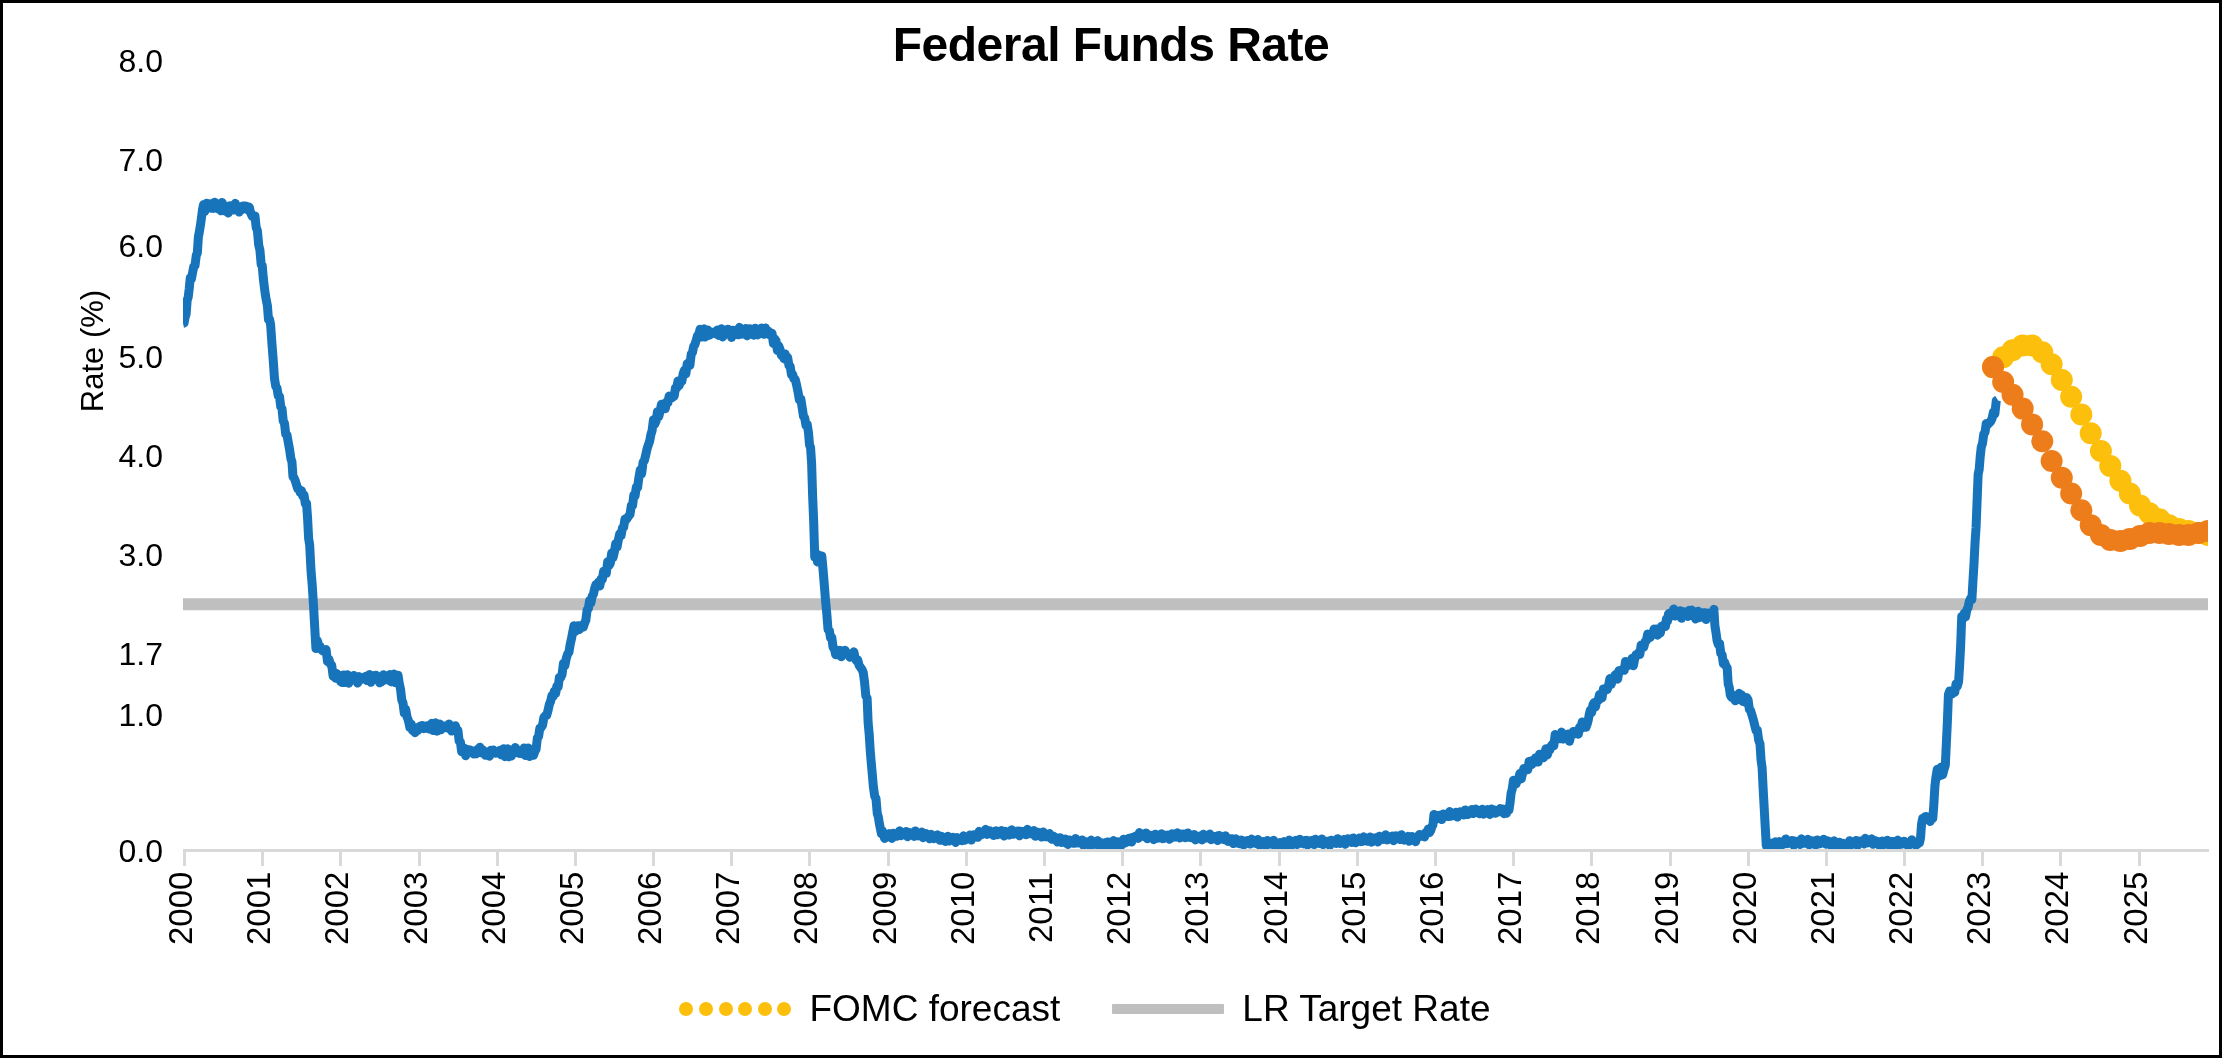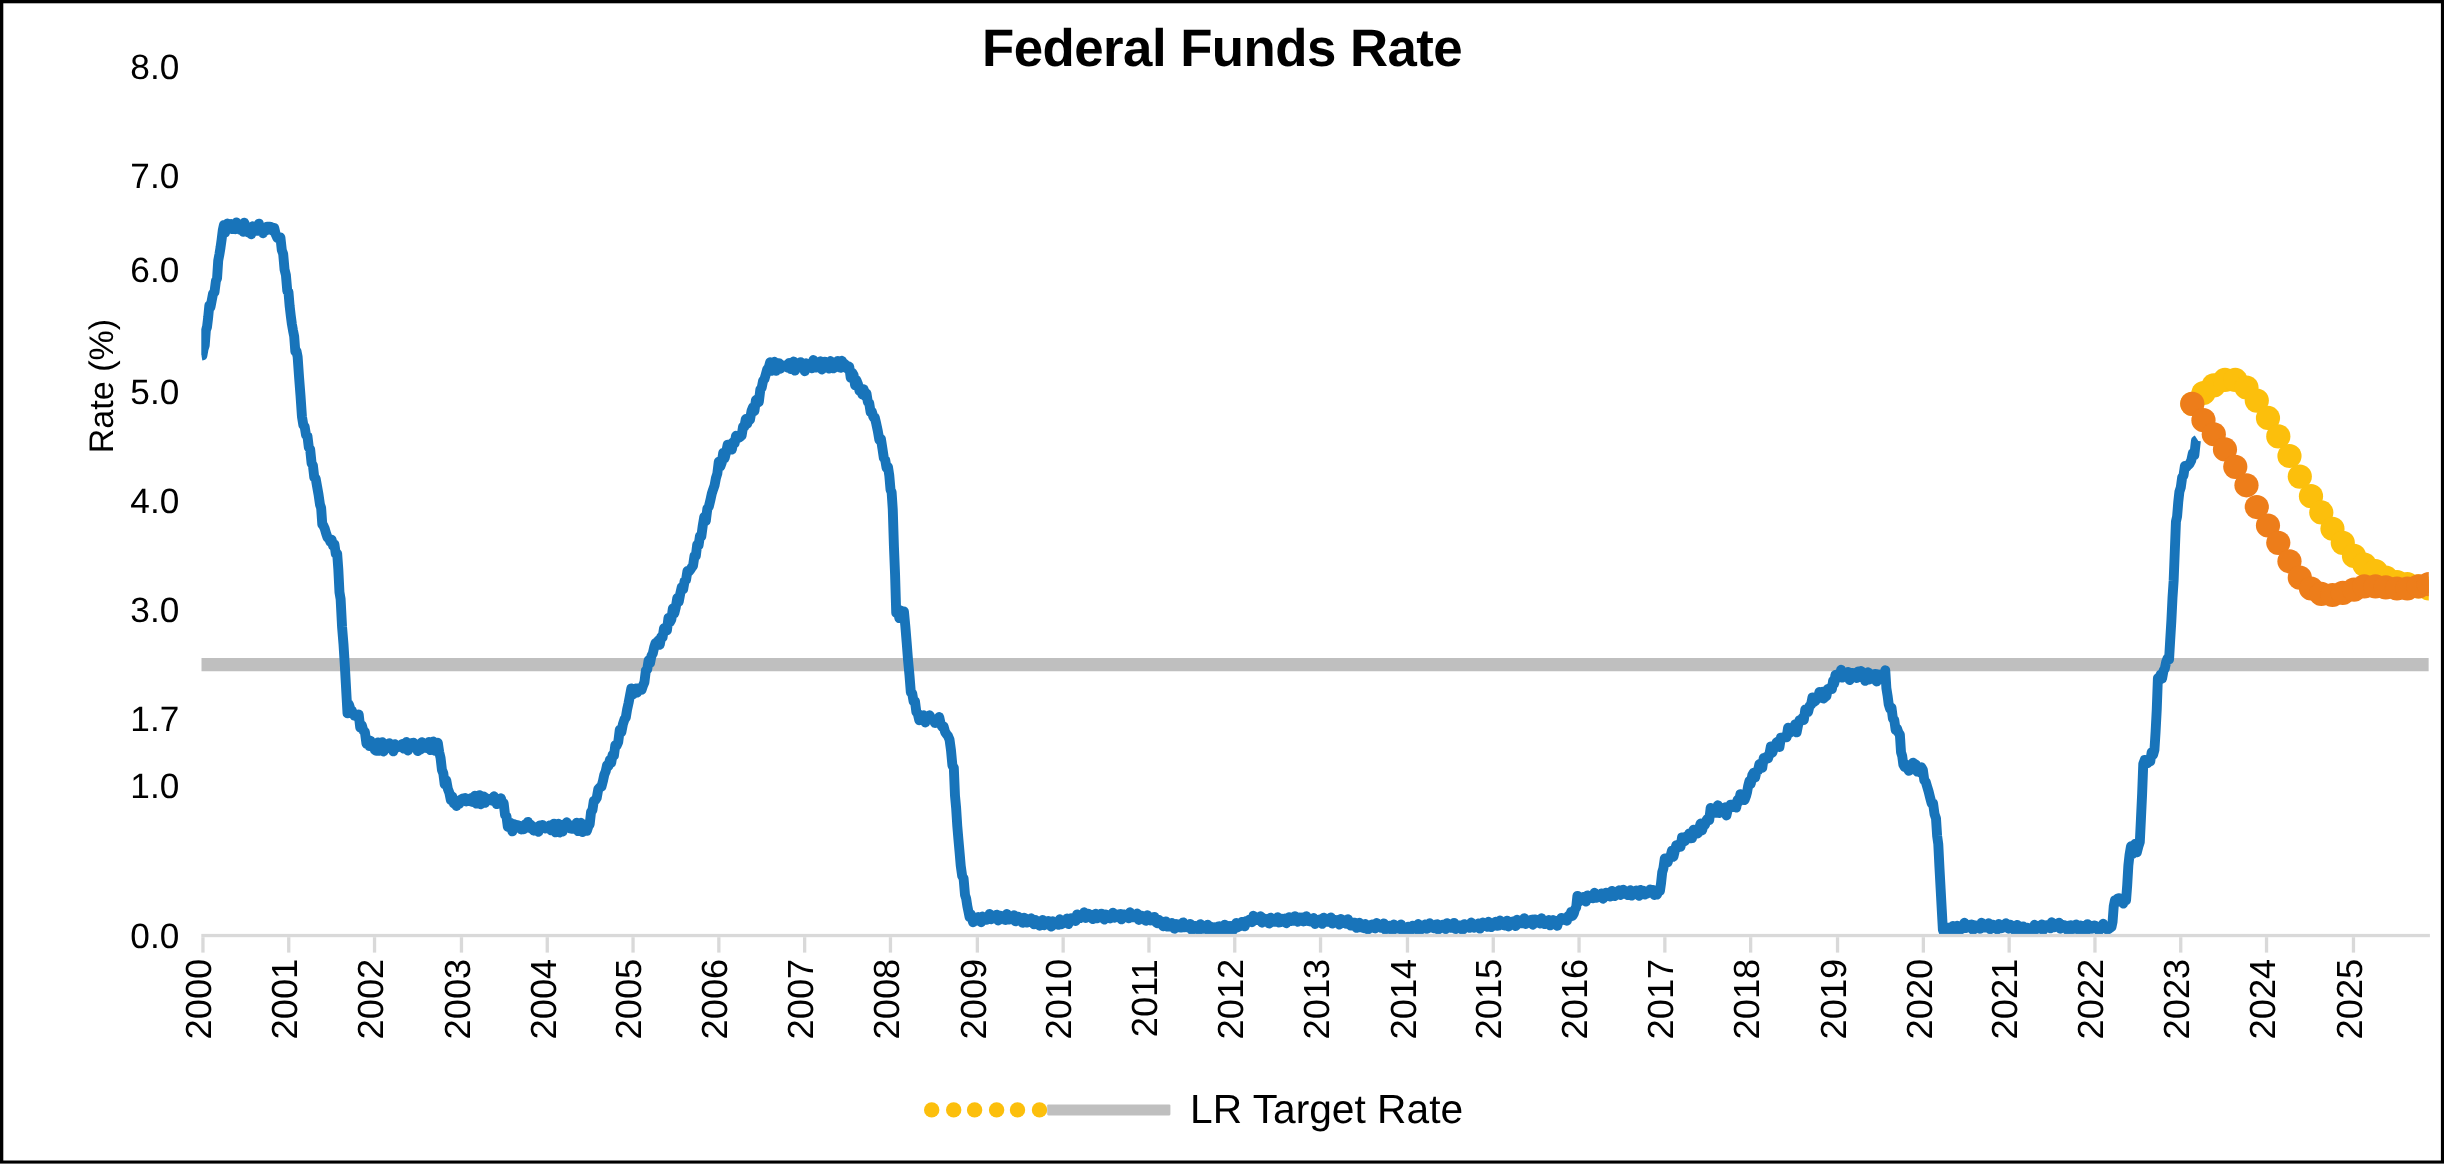--- a/index.html
+++ b/index.html
@@ -290,20 +290,21 @@
   <div id="legend">
       <div class="legend-item">
         <span class="legend-dots">
           <i style="background: rgb(252, 191, 12);"></i>
           <i style="background: rgb(252, 191, 12);"></i>
           <i style="background: rgb(252, 191, 12);"></i>
           <i style="background: rgb(252, 191, 12);"></i>
           <i style="background: rgb(252, 191, 12);"></i>
           <i style="background: rgb(252, 191, 12);"></i>
         </span>
+        <span class="legend-label">FOMC forecast</span>
       </div>
       <div class="legend-item">
         <span class="legend-line" style="background: rgb(191, 191, 191);"></span>
         <span class="legend-label">LR Target Rate</span>
       </div>
     </div>
 
 </div>
 
 </body></html>

